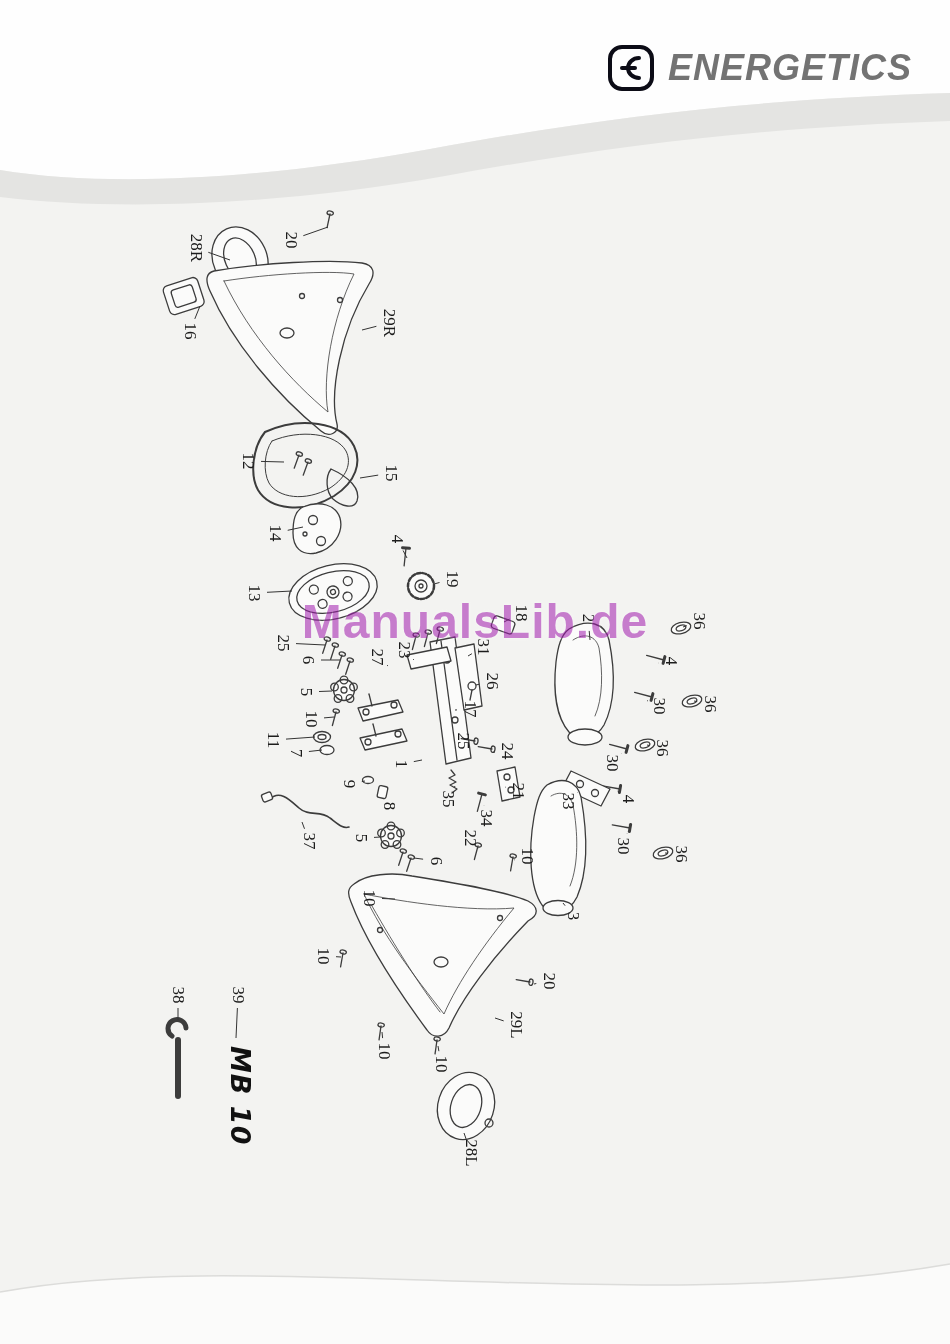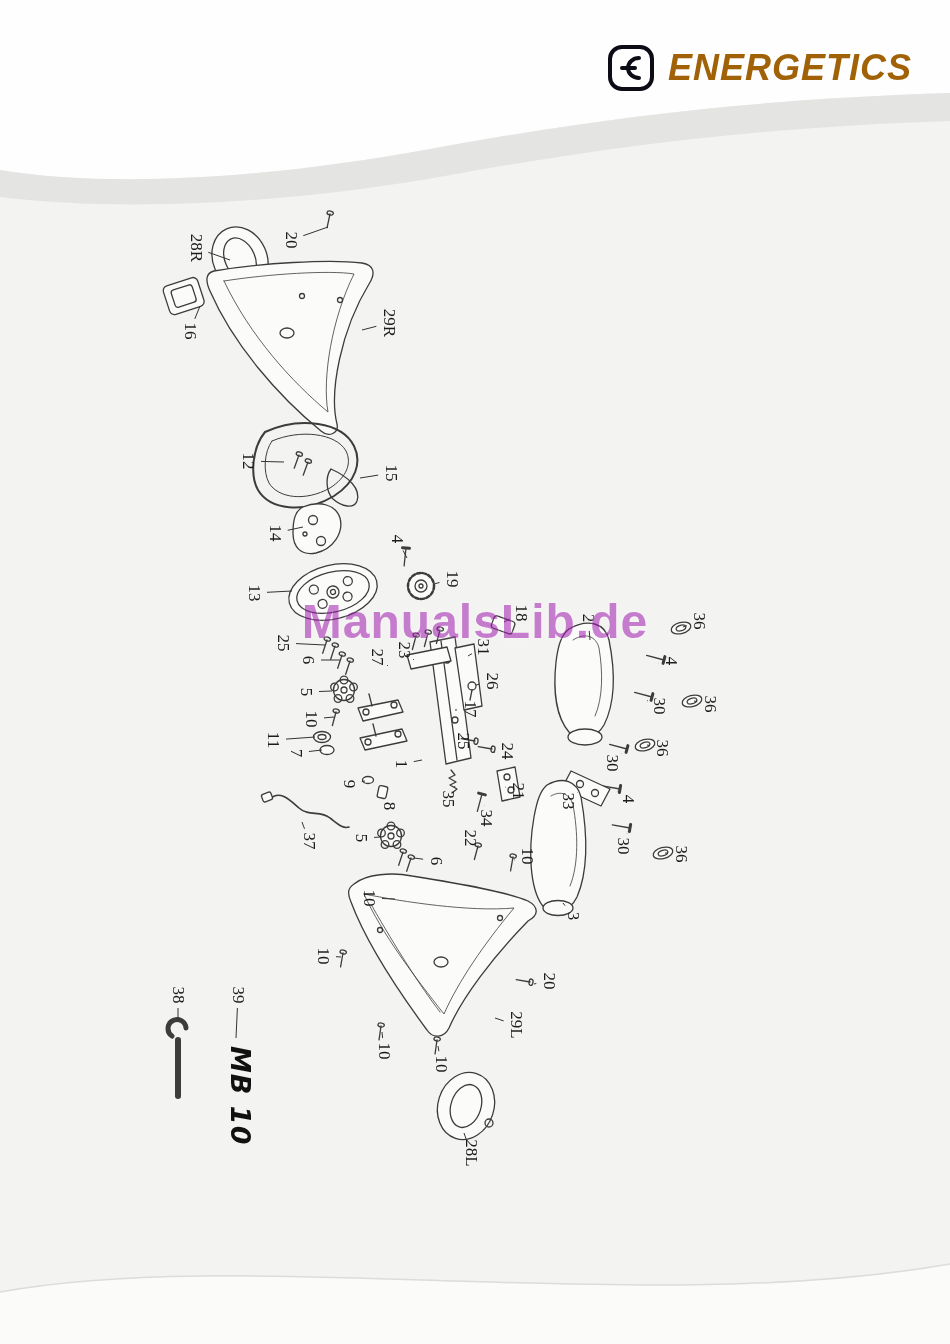--- a/index.html
+++ b/index.html
@@ -2,21 +2,21 @@
 <html><head>
 <meta charset="utf-8">
 <style>
   html,body{margin:0;padding:0;background:#e9e9e7;}
   .page{position:relative;width:950px;height:1344px;margin:0 auto;background:#f3f3f1;
         overflow:hidden;font-family:"Liberation Sans",sans-serif;}
   .bg-decor,.diagram{position:absolute;left:0;top:0;width:950px;height:1344px;}
   .brand{position:absolute;top:44px;right:38px;display:flex;align-items:center;gap:13px;z-index:3;}
   .brand-icon{width:48px;height:48px;display:block;}
   .brand-name{font-family:"Liberation Sans",sans-serif;font-style:italic;font-weight:800;
-              font-size:36px;letter-spacing:1px;color:#a16207;}
+              font-size:36px;letter-spacing:1px;color:#737373;}
   .diagram{z-index:2;}
   #labels-layer text{font-family:"Liberation Serif",serif;font-size:17px;fill:#1c1c1c;
                      text-anchor:middle;dominant-baseline:central;}
   #labels-layer line{stroke:#333;stroke-width:1;}
   #parts{stroke:#3c3c3c;stroke-width:1.3;fill:none;stroke-linejoin:round;stroke-linecap:round;}
   .model-text{font-family:"DejaVu Sans",sans-serif;font-style:italic;font-weight:bold;
               font-size:27px;letter-spacing:1px;fill:#111;stroke:none;}
   .watermark{position:absolute;left:50%;top:621px;transform:translate(-50%,-50%);z-index:4;
              font:700 48px "Liberation Sans",sans-serif;letter-spacing:1px;opacity:.55;
              text-shadow:0 0 3px #ffffff;white-space:nowrap;pointer-events:none;}

